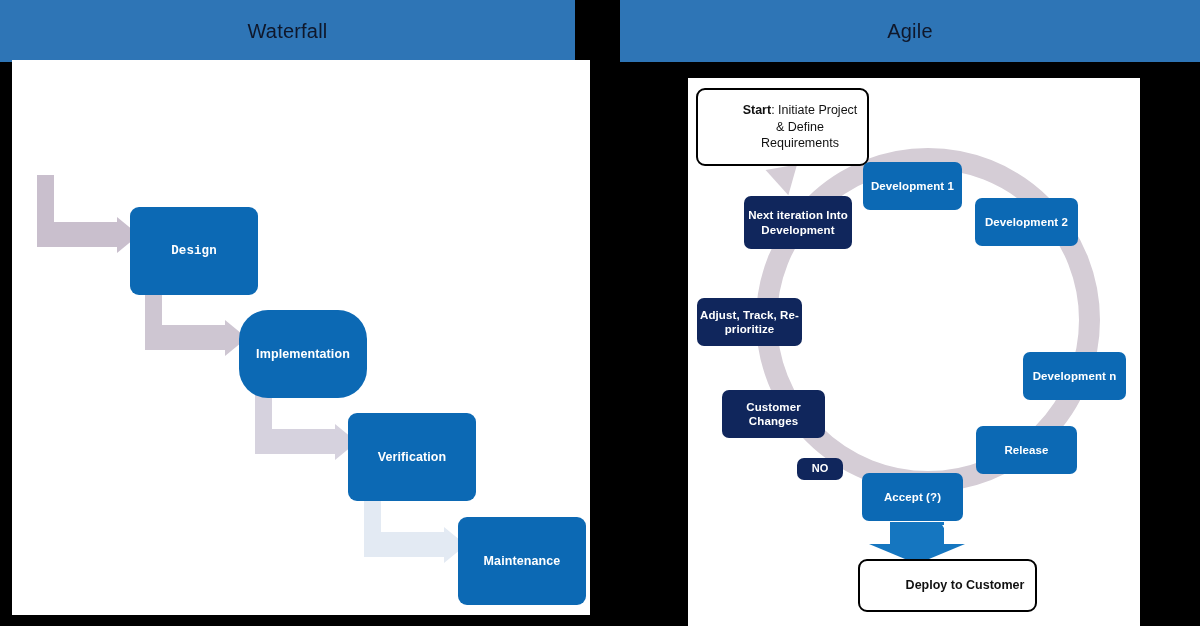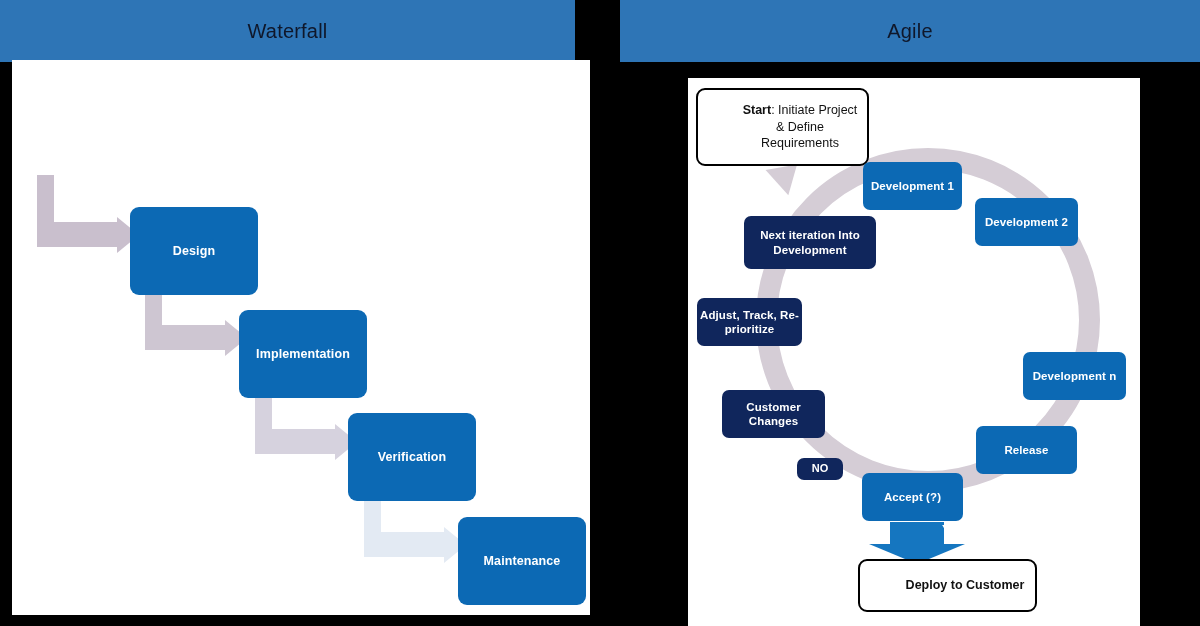--- a/index.html
+++ b/index.html
@@ -88,25 +88,25 @@
     <div class="head" style="left:80px;border-left:22px solid #D6D2DE;"></div>
   </div>
 
   <div class="wf-arrow" style="left:352px;top:425px;width:105px;height:72px;">
     <div class="v" style="background:#E3EAF3;"></div>
     <div class="h" style="width:83px;background:#E3EAF3;"></div>
     <div class="head" style="left:80px;border-left:22px solid #E3EAF3;"></div>
   </div>
 
 
-  <div class="wf-box" style="left:118px;top:147px;width:128px;height:88px;">
+  <div class="wf-box" style="left:118px;top:147px;width:128px;height:88px;font-family:Liberation Mono, monospace;">
     <span>Design</span>
   </div>
 
-  <div class="wf-box" style="left:227px;top:250px;width:128px;height:88px;">
+  <div class="wf-box" style="left:227px;top:250px;width:128px;height:88px;border-radius:29px;">
     <span>Implementation</span>
   </div>
 
   <div class="wf-box" style="left:336px;top:353px;width:128px;height:88px;">
     <span>Verification</span>
   </div>
 
   <div class="wf-box" style="left:446px;top:457px;width:128px;height:88px;">
     <span>Maintenance</span>
   </div>
@@ -144,21 +144,21 @@
 </div>
 
 <div class="ag-box navy" style="left:722px;top:390px;width:103px;height:48px;">
   <span>Customer Changes</span>
 </div>
 
 <div class="ag-box navy" style="left:697px;top:298px;width:105px;height:48px;">
   <span>Adjust, Track, Re-prioritize</span>
 </div>
 
-<div class="ag-box navy" style="left:744px;top:196px;width:132px;height:53px;margin-top:20px;">
+<div class="ag-box navy" style="left:744px;top:196px;width:108px;height:53px;">
   <span>Next iteration Into Development</span>
 </div>
 
 <div class="ag-box navy" id="no-badge">
   <span>NO</span>
 </div>
 
 <div id="yes-arrow">
   <div class="shaft"></div>
   <div class="wing"></div>

